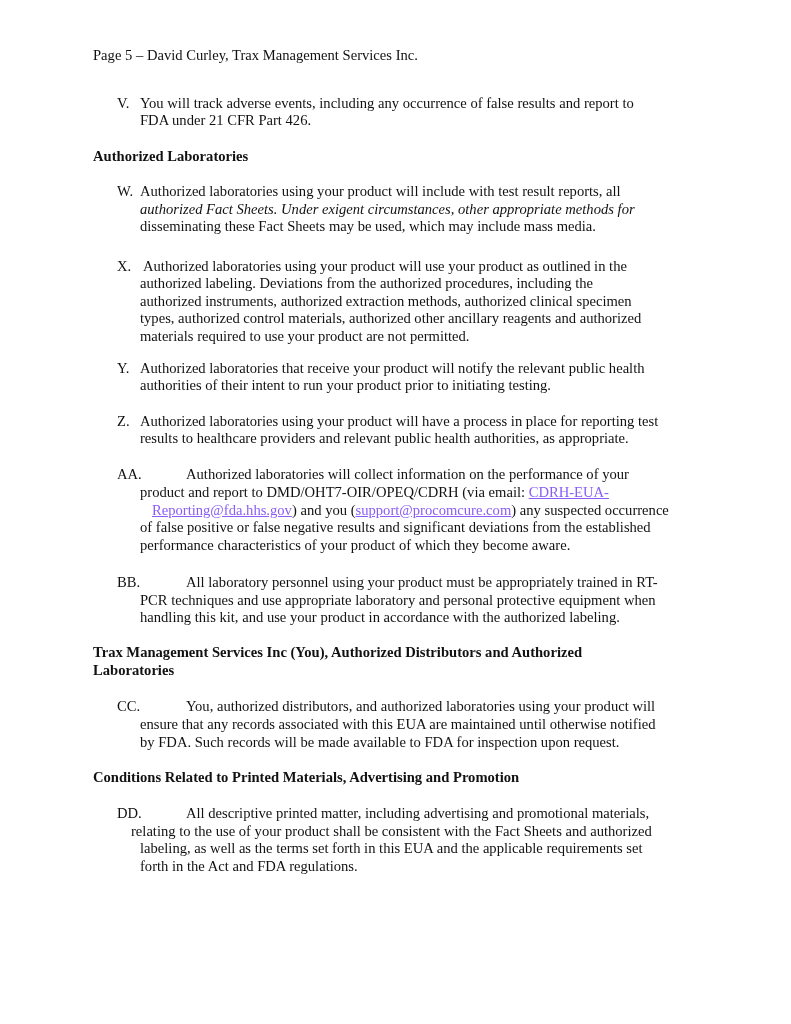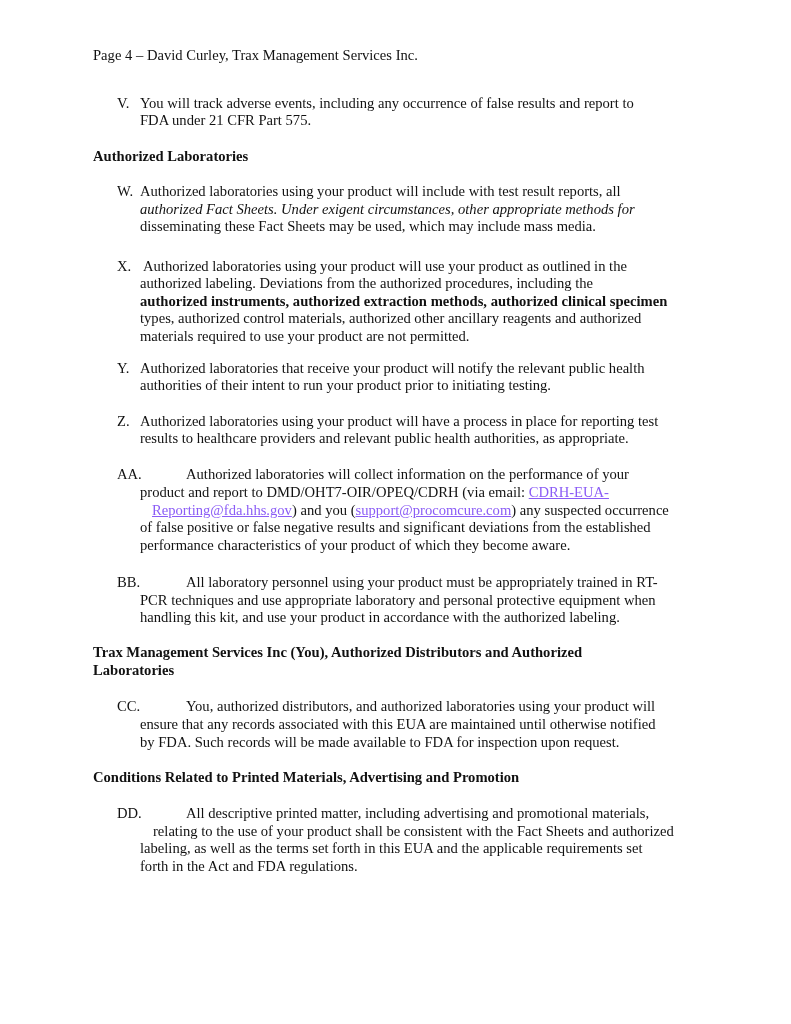--- a/index.html
+++ b/index.html
@@ -10,37 +10,37 @@
     }
     .line { position: absolute; white-space: nowrap; line-height: 17.5px; }
     .header { left: 93px; top: 47px; }
     .heading { left: 93px; font-weight: bold; }
     .item-label { position: absolute; white-space: nowrap; line-height: 17.5px; }
     a.link { color: #8b5cf6; text-decoration: underline; }
   </style>
 </head>
 <body>
 
-<div class="line header">Page 4 – David Curley, Trax Management Services Inc.</div>
+<div class="line header">Page 5 – David Curley, Trax Management Services Inc.</div>
 
 <div class="item-label" style="left:117px; top:95px;">V.</div>
 <div class="line" style="left:140px; top:95px;">You will track adverse events, including any occurrence of false results and report to</div>
-<div class="line" style="left:140px; top:112px;">FDA under 21 CFR Part 575.</div>
+<div class="line" style="left:140px; top:112px;">FDA under 21 CFR Part 426.</div>
 
 <div class="line heading" style="top:148px;">Authorized Laboratories</div>
 
 <div class="item-label" style="left:117px; top:183px;">W.</div>
 <div class="line" style="left:140px; top:183px;">Authorized laboratories using your product will include with test result reports, all</div>
 <div class="line" style="left:140px; top:201px;font-style:italic;">authorized Fact Sheets.  Under exigent circumstances, other appropriate methods for</div>
 <div class="line" style="left:140px; top:218px;">disseminating these Fact Sheets may be used, which may include mass media.</div>
 
 <div class="item-label" style="left:117px; top:258px;">X.</div>
 <div class="line" style="left:143px; top:258px;">Authorized laboratories using your product will use your product as outlined in the</div>
 <div class="line" style="left:140px; top:275px;">authorized labeling.  Deviations from the authorized procedures, including the</div>
-<div class="line" style="left:140px; top:293px;font-weight:bold;">authorized instruments, authorized extraction methods, authorized clinical specimen</div>
+<div class="line" style="left:140px; top:293px;">authorized instruments, authorized extraction methods, authorized clinical specimen</div>
 <div class="line" style="left:140px; top:310px;">types, authorized control materials, authorized other ancillary reagents and authorized</div>
 <div class="line" style="left:140px; top:328px;">materials required to use your product are not permitted.</div>
 
 <div class="item-label" style="left:117px; top:360px;">Y.</div>
 <div class="line" style="left:140px; top:360px;">Authorized laboratories that receive your product will notify the relevant public health</div>
 <div class="line" style="left:140px; top:377px;">authorities of their intent to run your product prior to initiating testing.</div>
 
 <div class="item-label" style="left:117px; top:413px;">Z.</div>
 <div class="line" style="left:140px; top:413px;">Authorized laboratories using your product will have a process in place for reporting test</div>
 <div class="line" style="left:140px; top:430px;">results to healthcare providers and relevant public health authorities, as appropriate.</div>
@@ -62,15 +62,15 @@
 
 <div class="item-label" style="left:117px; top:698px;">CC.</div>
 <div class="line" style="left:186px; top:698px;">You, authorized distributors, and authorized laboratories using your product will</div>
 <div class="line" style="left:140px; top:716px;">ensure that any records associated with this EUA are maintained until otherwise notified</div>
 <div class="line" style="left:140px; top:734px;">by FDA.  Such records will be made available to FDA for inspection upon request.</div>
 
 <div class="line heading" style="top:769px;">Conditions Related to Printed Materials, Advertising and Promotion</div>
 
 <div class="item-label" style="left:117px; top:805px;">DD.</div>
 <div class="line" style="left:186px; top:805px;">All descriptive printed matter, including advertising and promotional materials,</div>
-<div class="line" style="left:153px; top:823px;">relating to the use of your product shall be consistent with the Fact Sheets and authorized</div>
+<div class="line" style="left:131px; top:823px;">relating to the use of your product shall be consistent with the Fact Sheets and authorized</div>
 <div class="line" style="left:140px; top:840px;">labeling, as well as the terms set forth in this EUA and the applicable requirements set</div>
 <div class="line" style="left:140px; top:858px;">forth in the Act and FDA regulations.</div>
 
 </body></html>

